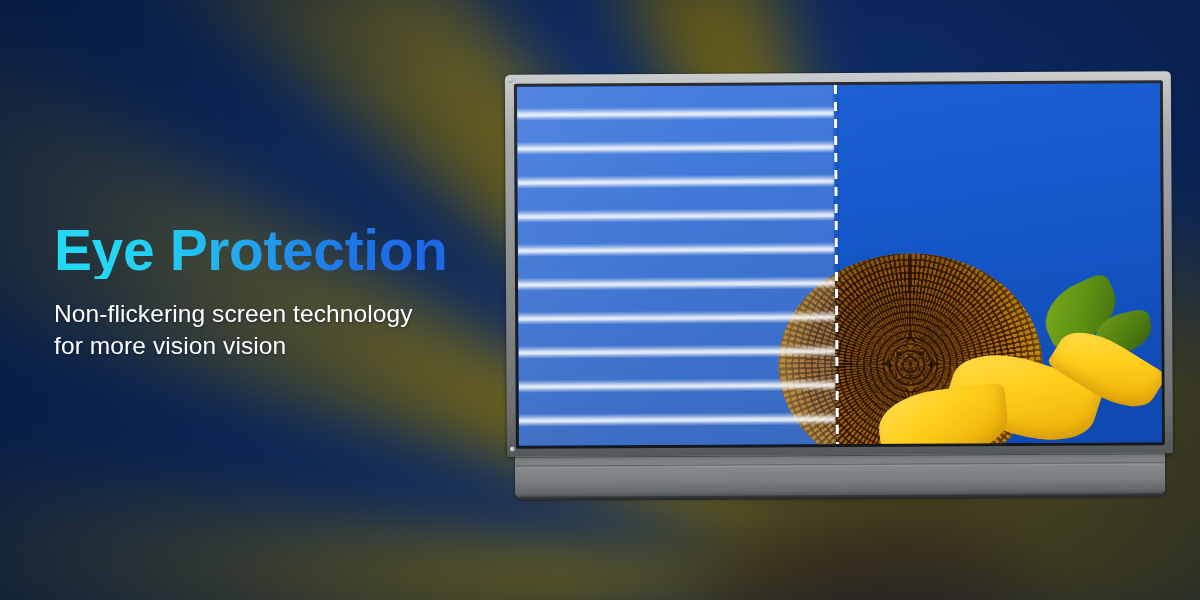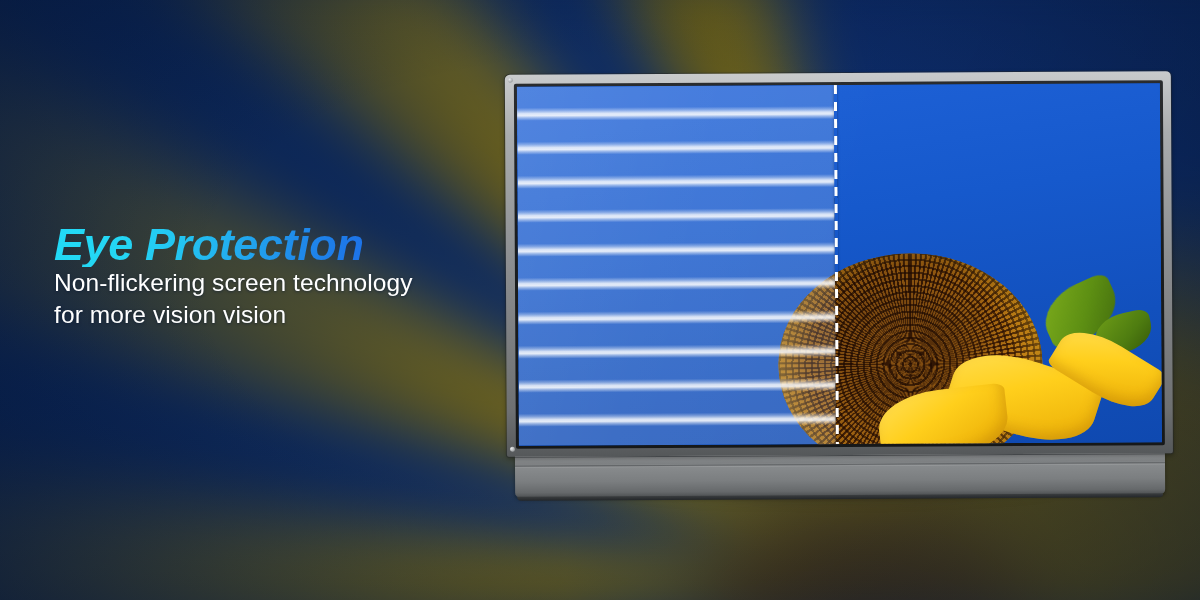--- a/index.html
+++ b/index.html
@@ -84,37 +84,37 @@
   }
 
   
   #copy {
     position:absolute;
     left:54px; top:222px;
     width:470px;
   }
 
   #headline {
-    font-size:45px;
+    font-size:57px;
     font-weight:bold;
     letter-spacing:-0.4px;
     line-height:1.0;
     background-image: linear-gradient(95deg,
         #22d9f6 0%, #24d6f4 14%, #23c7f2 26%, #22a9ee 40%,
         #1f8aea 52%, #1d75e8 64%, #1e68e7 78%, #1f62e6 100%);
     -webkit-background-clip:text;
             background-clip:text;
     color:transparent;
     -webkit-text-fill-color:transparent;
     text-shadow:none;
     white-space:nowrap;
-    font-style:italic;
   }
 
   #subcopy {
+    margin-top:19px;
     font-size:24.5px;
     line-height:1.30;
     color:#ffffff;
     font-weight:normal;
     letter-spacing:0.1px;
     text-shadow:0 1px 3px rgba(4,20,52,0.55);
   }
   #subcopy .ln { display:block; white-space:nowrap; }
 
   

